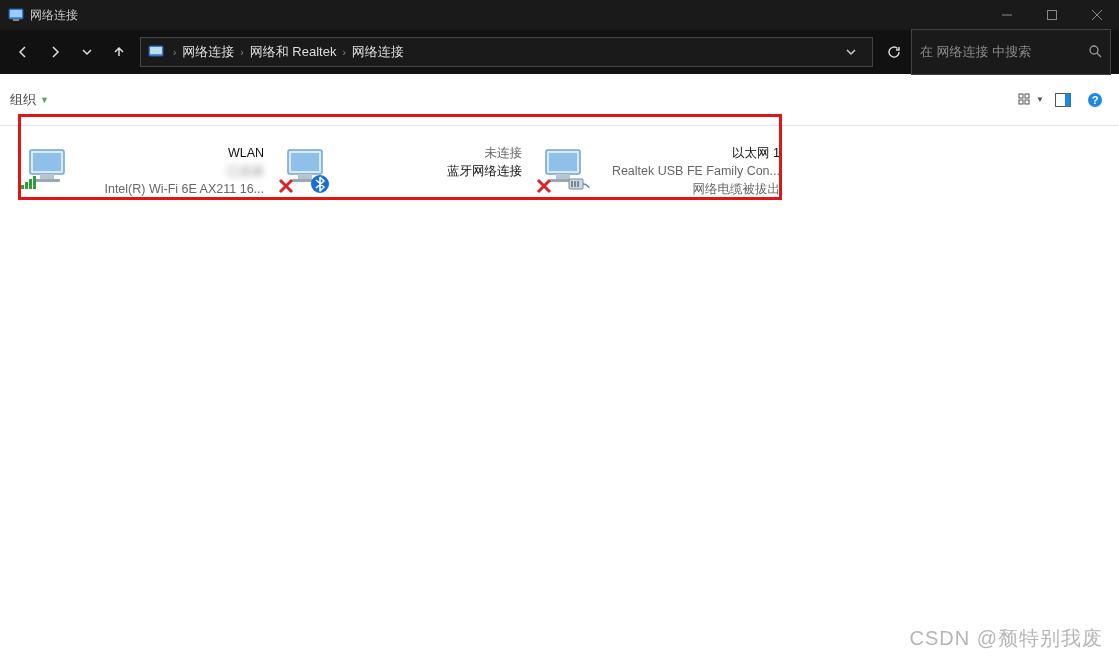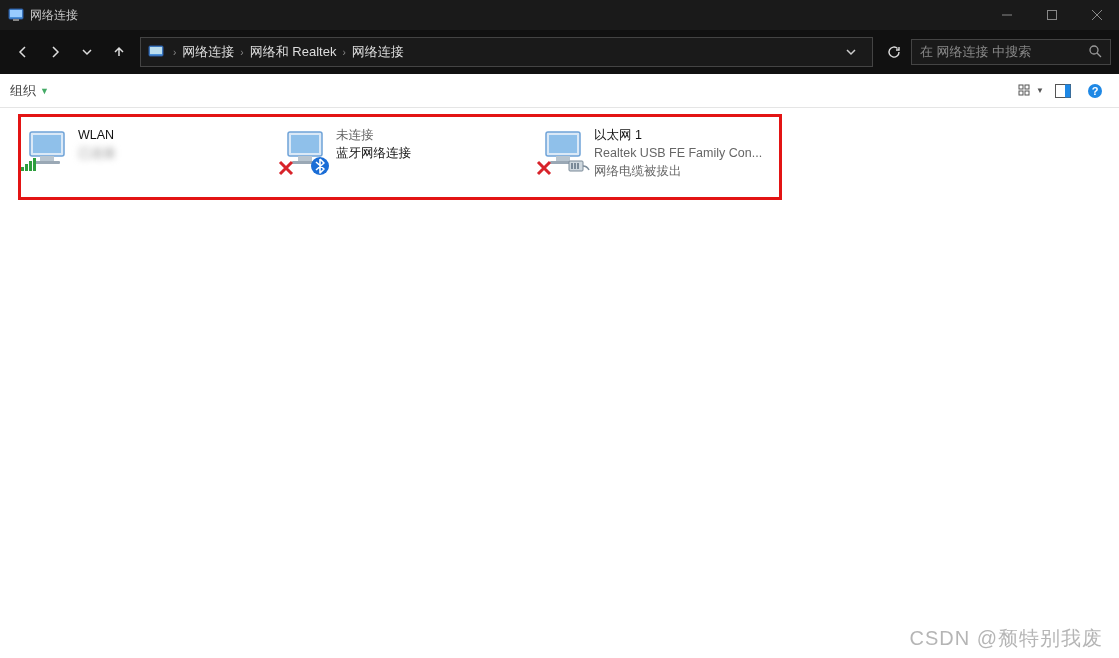--- a/index.html
+++ b/index.html
@@ -13,35 +13,35 @@
 
   
   .navrow { height: 44px; background: #111; display:flex; align-items:center; padding: 0 8px; gap:2px; }
   .nav-btn { width:30px; height:30px; display:flex; align-items:center; justify-content:center; color:#ccc; border-radius:2px; }
   .addr-box { flex:1; height:30px; border:1px solid #444; background:#1a1a1a; display:flex; align-items:center; padding:0 6px; color:#ddd; font-size:13px; margin:0 4px; }
   .addr-box .folder-icon { width:18px; height:18px; margin-right:6px; display:flex; align-items:center; justify-content:center;}
   .addr-box .crumb { padding:0 4px; white-space:nowrap; }
   .addr-box .sep { color:#888; padding:0 2px; font-size:10px;}
   .addr-box .flexsp { flex:1; }
   .addr-ctrl { width:30px; height:30px; display:flex; align-items:center; justify-content:center; color:#ccc; }
-  .search-box { width:200px; height:26px; border:1px solid #444; background:#1a1a1a; display:flex; align-items:center; padding:0 8px; color:#888; font-size:13px; }
+  .search-box { width:200px; height:46px; border:1px solid #444; background:#1a1a1a; display:flex; align-items:center; padding:0 8px; color:#888; font-size:13px; }
   .search-box .ph { flex:1; }
   .search-box .sicon { color:#888; }
 
   
-  .cmdbar { height:34px; background:#fff; border-bottom:1px solid #e5e5e5; display:flex; align-items:center; padding:0 10px; font-size:13px; color:#444;text-align:right; }
+  .cmdbar { height:52px; background:#fff; border-bottom:1px solid #e5e5e5; display:flex; align-items:center; padding:0 10px; font-size:13px; color:#444;text-align:right; }
   .cmdbar .org { display:flex; align-items:center; gap:4px; cursor:default;}
   .cmdbar .org .tri { color:#4a6; font-size:9px;}
   .cmdbar .flex1 { flex:1; }
   .cmdbar .rbtn { width:28px; height:24px; display:flex; align-items:center; justify-content:center; margin-left:4px; }
   .view-dd { display:flex; align-items:center; gap:2px; }
   .help-ic { color:#1e88e5; }
 
   
-  .content { position:relative; padding: 6px 6px; }
+  .content { position:relative; padding: 6px 6px; text-align: right; }
   .highlight-box { position:absolute; left:18px; top:114px; width:764px; height:86px; border:3px solid #e31414; pointer-events:none; }
 
   .items { display:flex; gap:8px; padding: 8px 12px; }
   .net-item { width:250px; display:flex; gap:8px; padding:4px; }
   .net-icon { width:48px; height:48px; position:relative; flex-shrink:0; }
   .net-text { flex:1; min-width:0; }
   .net-text .line { font-size:12.5px; color:#333; white-space:nowrap; overflow:hidden; text-overflow:ellipsis; line-height:1.45; }
   .net-text .line.title { color:#111; }
   .net-text .line.sub { color:#666; }
   .net-text .line.blur { filter: blur(3px); color:#999; }
@@ -188,20 +188,21 @@
             <rect x="1" y="11" width="3" height="4" fill="#2e9e3e"></rect>
             <rect x="5" y="8" width="3" height="7" fill="#2e9e3e"></rect>
             <rect x="9" y="5" width="3" height="10" fill="#2e9e3e"></rect>
             <rect x="13" y="2" width="3" height="13" fill="#2e9e3e"></rect>
           </svg>
         </span>
       </div>
       <div class="net-text">
         <div class="line title">WLAN</div>
         <div class="line blur">已连接</div>
+        <div class="line sub">Intel(R) Wi-Fi 6E AX211 16...</div>
       </div>
     </div>
 
     <div class="net-item">
       <div class="net-icon">
         <svg width="48" height="48" viewBox="0 0 48 48">
           <rect x="8" y="6" width="34" height="24" rx="2" fill="#dbe9f7" stroke="#6fa3d8" stroke-width="1.5"></rect>
           <rect x="11" y="9" width="28" height="18" fill="#8fc0ea"></rect>
           <rect x="18" y="30" width="14" height="5" fill="#b8c5d0"></rect>
           <rect x="12" y="35" width="26" height="3" rx="1" fill="#9aa8b5"></rect>

